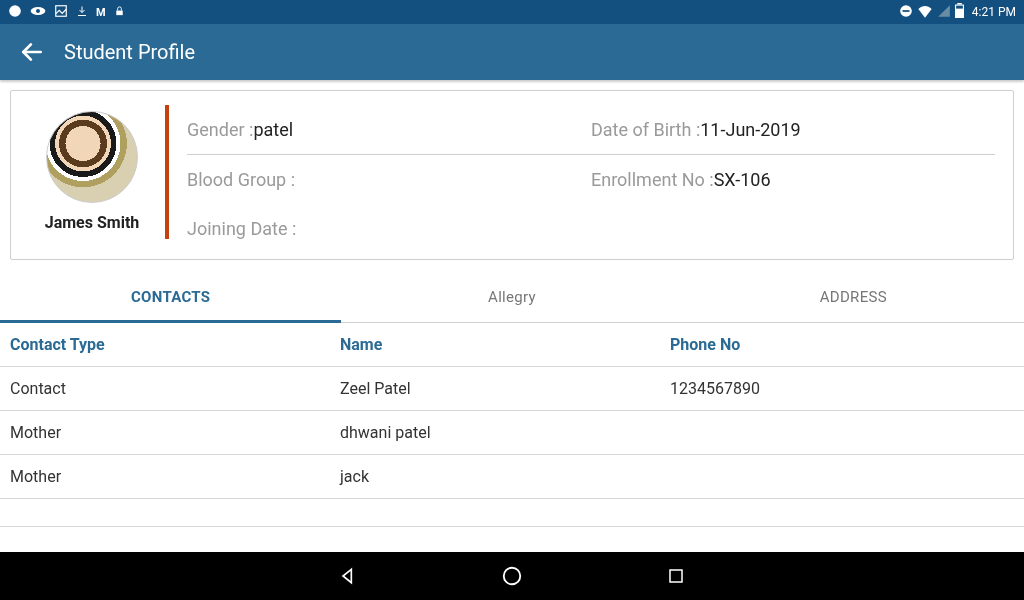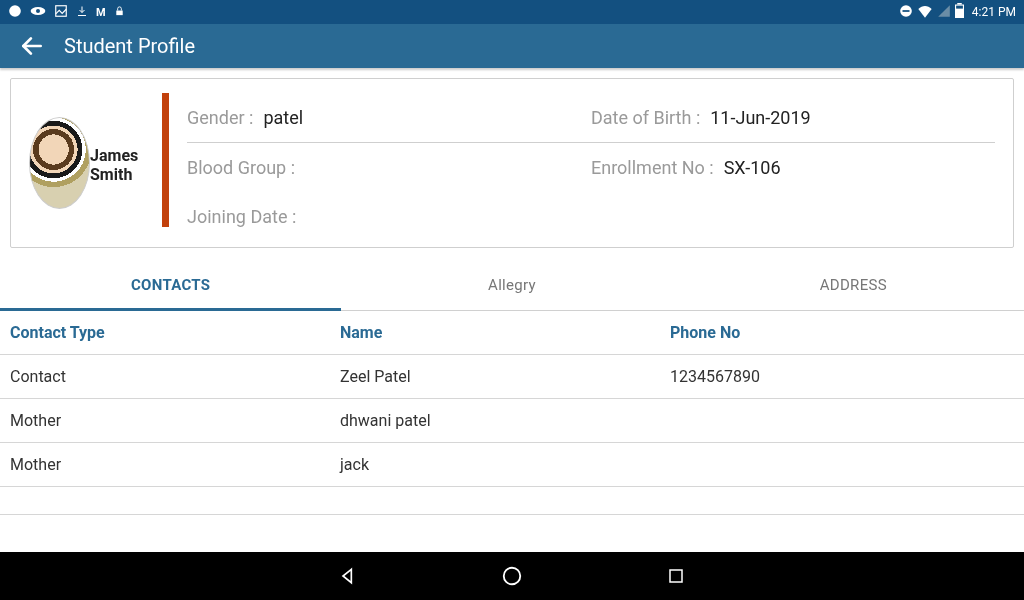--- a/index.html
+++ b/index.html
@@ -19,21 +19,21 @@
     align-items: center;
     justify-content: space-between;
     padding: 0 8px;
     color: #fff;
     font-size: 12px;
   }
   .status-left, .status-right { display: flex; align-items: center; gap: 8px; }
   .status-right { gap: 4px; }
   .app-bar {
     background: #2a6a94;
-    height: 44px;
+    height: 56px;
     display: flex;
     align-items: center;
     padding: 0 12px;
     color: #fff;
     box-shadow: 0 2px 2px rgba(0,0,0,0.2);
   }
   .back-arrow {
     width: 40px;
     height: 40px;
     display: flex;
@@ -45,39 +45,39 @@
   .card {
     margin: 10px;
     border: 1px solid #cfcfcf;
     border-radius: 2px;
     padding: 14px 18px 20px 18px;
     display: flex;
   }
   .photo-col {
     width: 140px;
     display: flex;
-    flex-direction: row;
-    align-items: center;
-    border-right: 7px solid #c2410c;
+    flex-direction: column;
+    align-items: center;
+    border-right: 4px solid #c2410c;
     padding-right: 10px;
   }
   .avatar {
     width: 92px; height: 92px; border-radius: 50%;
     background: radial-gradient(circle at 40% 35%, #f2d6b8 0 22%, #5a3b1e 22% 30%, #f2d6b8 30% 35%, #1a1a1a 35% 42%, #ffffff 42% 47%, #b0a060 47% 55%, #d8d0b0 55% 100%);
     border: 1px solid #ccc;
     margin-top: 6px;
   }
   .student-name { font-weight: 700; color: #222; margin-top: 10px; font-size: 16px; }
   .info-col { flex: 1; padding-left: 18px; }
   .info-row {
     display: flex;
     padding: 14px 0;
   }
   .info-row.sep { border-bottom: 1px solid #cfcfcf; }
-  .pair { flex: 1; display: flex; align-items: baseline; gap: 10px; }
+  .pair { flex: 1; display: flex; align-items: baseline; }
   .label { color: #9a9a9a; font-size: 18px; }
   .value { color: #222; font-size: 18px; }
   .tabs {
     display: flex;
     border-bottom: 1px solid #d0d0d0;
     margin-top: 4px;
   }
   .tab {
     flex: 1;
     text-align: center;

